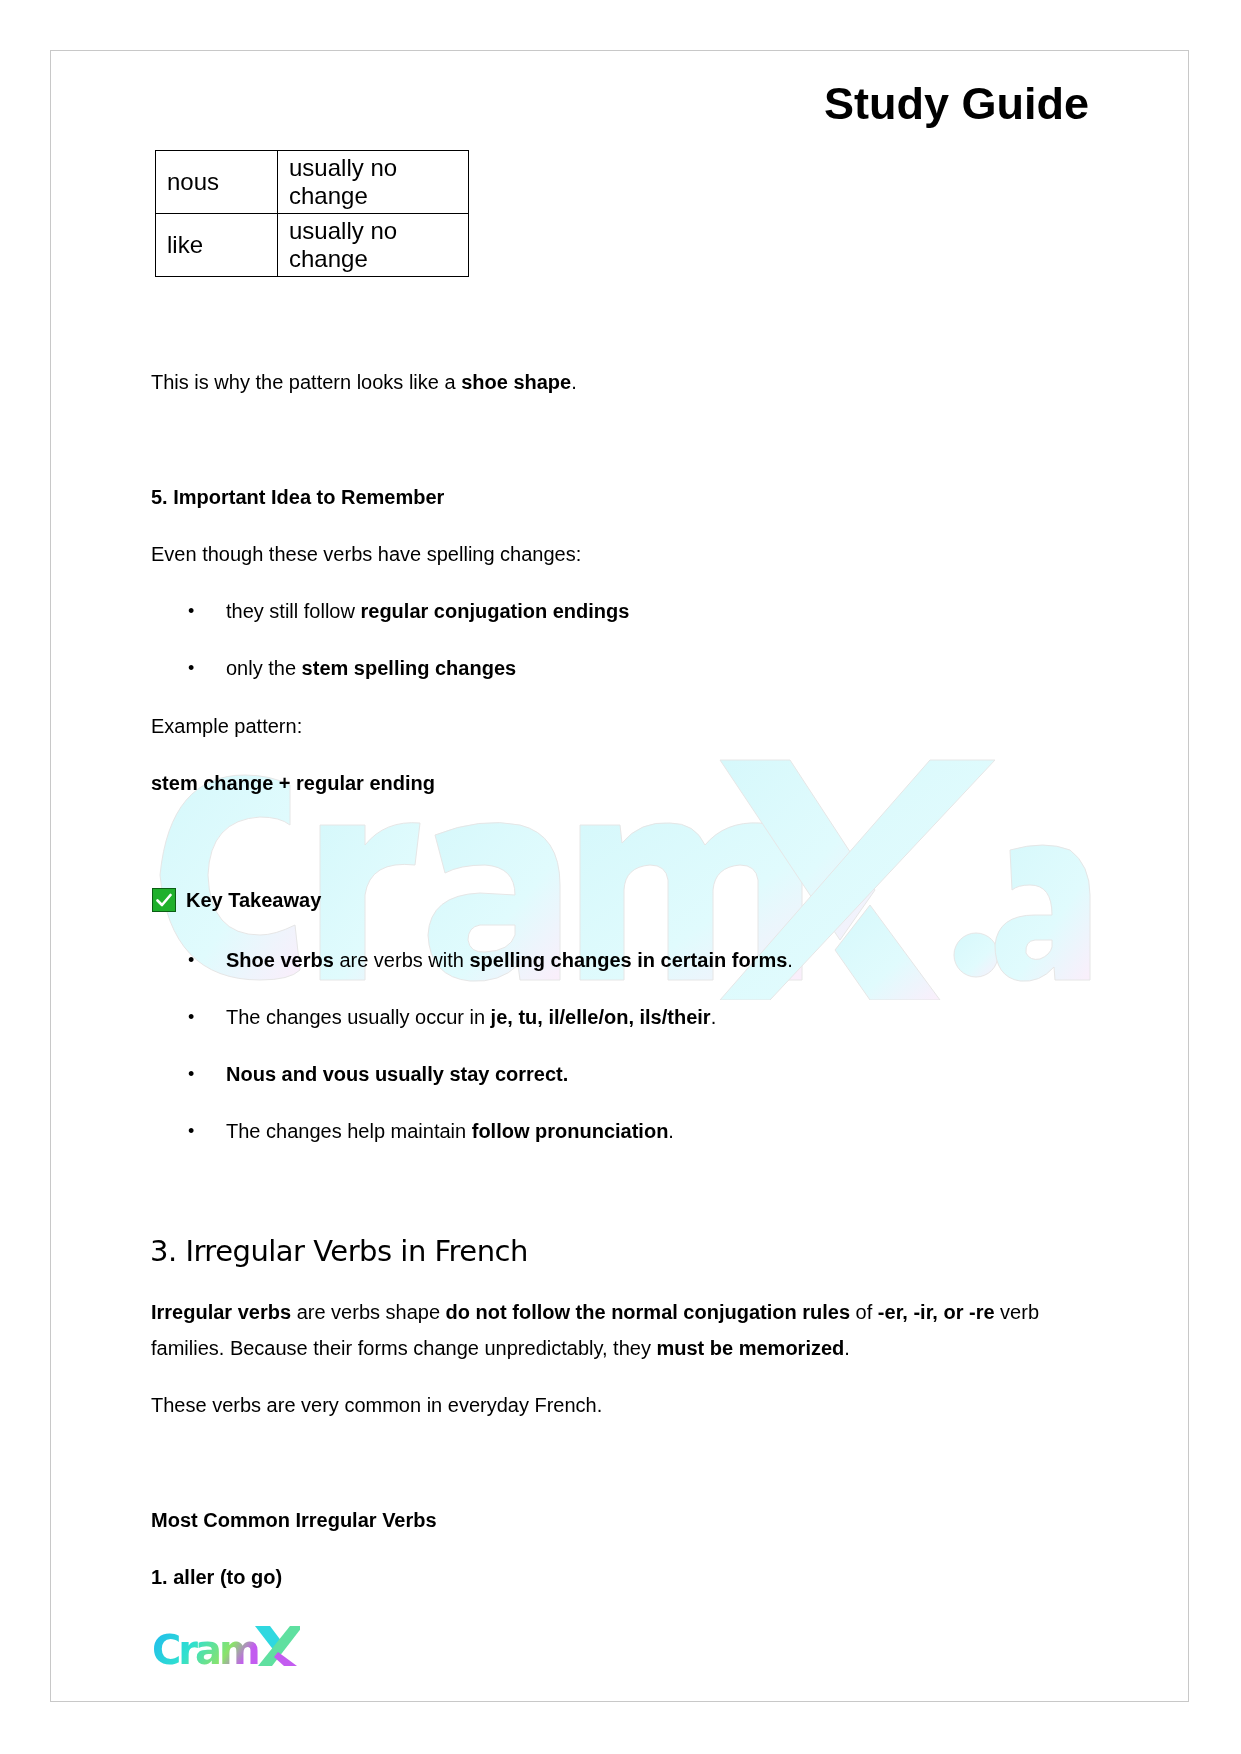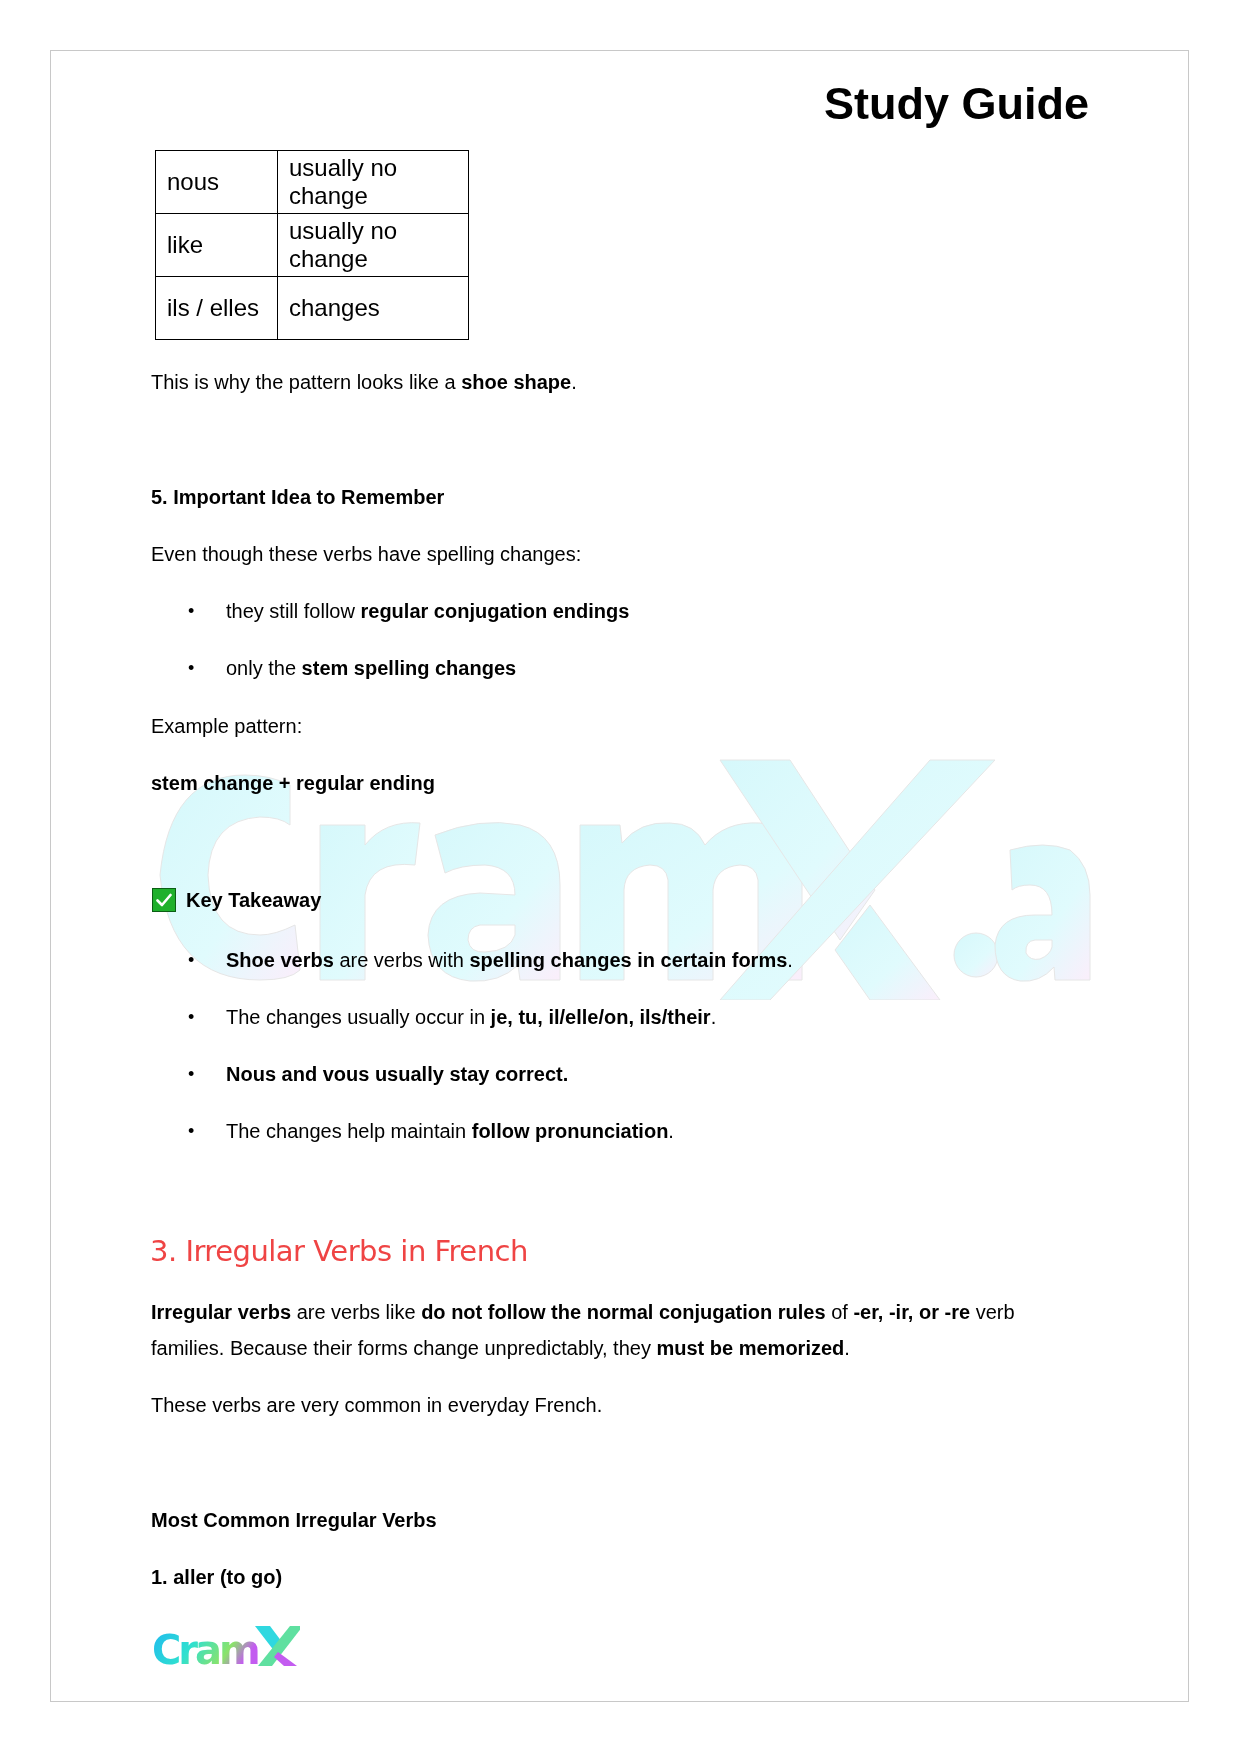--- a/index.html
+++ b/index.html
@@ -4,21 +4,21 @@
 <style>
   html, body { margin:0; padding:0; background:#ffffff; }
   body { width:1241px; height:1754px; position:relative; overflow:hidden;
          font-family:"Liberation Sans", sans-serif; color:#000; }
   .page-frame { position:absolute; left:50px; top:50px; width:1139px; height:1652px;
                 border:1px solid #c8c8c8; box-sizing:border-box; }
   .abs { position:absolute; white-space:nowrap; }
   .t { font-size:20px; line-height:24px; }
   b { font-weight:bold; }
   .doc-title { font-size:45px; font-weight:bold; line-height:40px; }
-  .h-blue { font-family:"DejaVu Sans", sans-serif; font-size:29px; color:#ef4444; line-height:36px; letter-spacing:-0.5px; }
+  .h-blue { font-family:"DejaVu Sans", sans-serif; font-size:29px; color:#000000; line-height:36px; letter-spacing:-0.5px; }
   table.forms { position:absolute; left:155px; top:150px; border-collapse:collapse; }
   table.forms td { border:1.5px solid #000; height:63px; padding:0 0 0 11px; font-size:24px; vertical-align:middle; box-sizing:border-box; }
   table.forms td.c1 { width:122px; }
   table.forms td.c2 { width:191px; }
   .bullet { position:absolute; font-size:18px; }
   .check { position:absolute; width:24px; height:24px; background:#1fb02c; border:1px solid #0b5e14; box-sizing:border-box; }
   .check svg { position:absolute; left:3px; top:4px; }
   .watermark { position:absolute; left:150px; top:755px; width:950px; height:245px; pointer-events:none; }
   .logo { position:absolute; left:150px; top:1620px; }
 </style>
@@ -57,24 +57,20 @@
 <table class="forms">
   <tbody>
       <tr>
     <td class="c1">nous</td>
     <td class="c2">usually no change</td>
   </tr>
   <tr>
     <td class="c1">like</td>
     <td class="c2">usually no change</td>
   </tr>
-  <tr>
-    <td class="c1">ils / elles</td>
-    <td class="c2">changes</td>
-  </tr>
 </tbody>
   </table>
 
 <div class="abs t" style="left:151px; top:370px;"><span>This is why the pattern looks like a </span><b>shoe shape</b><span>.</span></div>
 
 <div class="abs t" style="left:151px; top:485px;"><b>5. Important Idea to Remember</b></div>
 
 <div class="abs t" style="left:151px; top:542px;">Even though these verbs have spelling changes:</div>
 
 <span class="bullet" style="left:188px; top:601px;">•</span>
@@ -101,21 +97,21 @@
 <div class="abs t" style="left:226px; top:1005px;"><span>The changes usually occur in </span><b>je, tu, il/elle/on, ils/their</b><span>.</span></div>
 
 <span class="bullet" style="left:188px; top:1064px;">•</span>
 <div class="abs t" style="left:226px; top:1062px;"><b>Nous and vous usually stay correct.</b></div>
 
 <span class="bullet" style="left:188px; top:1121px;">•</span>
 <div class="abs t" style="left:226px; top:1119px;"><span>The changes help maintain </span><b>follow pronunciation</b><span>.</span></div>
 
 <div class="abs h-blue" style="left:150px; top:1233px;">3. Irregular Verbs in French</div>
 
-<div class="abs t" style="left:151px; top:1300px;"><b>Irregular verbs</b><span> are verbs like </span><b>do not follow the normal conjugation rules</b><span> of </span><b>-er, -ir, or -re</b><span> verb</span></div>
+<div class="abs t" style="left:151px; top:1300px;"><b>Irregular verbs</b><span> are verbs shape </span><b>do not follow the normal conjugation rules</b><span> of </span><b>-er, -ir, or -re</b><span> verb</span></div>
 <div class="abs t" style="left:151px; top:1336px;"><span>families. Because their forms change unpredictably, they </span><b>must be memorized</b><span>.</span></div>
 
 <div class="abs t" style="left:151px; top:1393px;">These verbs are very common in everyday French.</div>
 
 <div class="abs t" style="left:151px; top:1508px;"><b>Most Common Irregular Verbs</b></div>
 
 <div class="abs t" style="left:151px; top:1565px;"><b>1. aller (to go)</b></div>
 
 <svg class="logo" width="150" height="50" viewBox="0 0 150 50" xmlns="http://www.w3.org/2000/svg">
   <defs>

